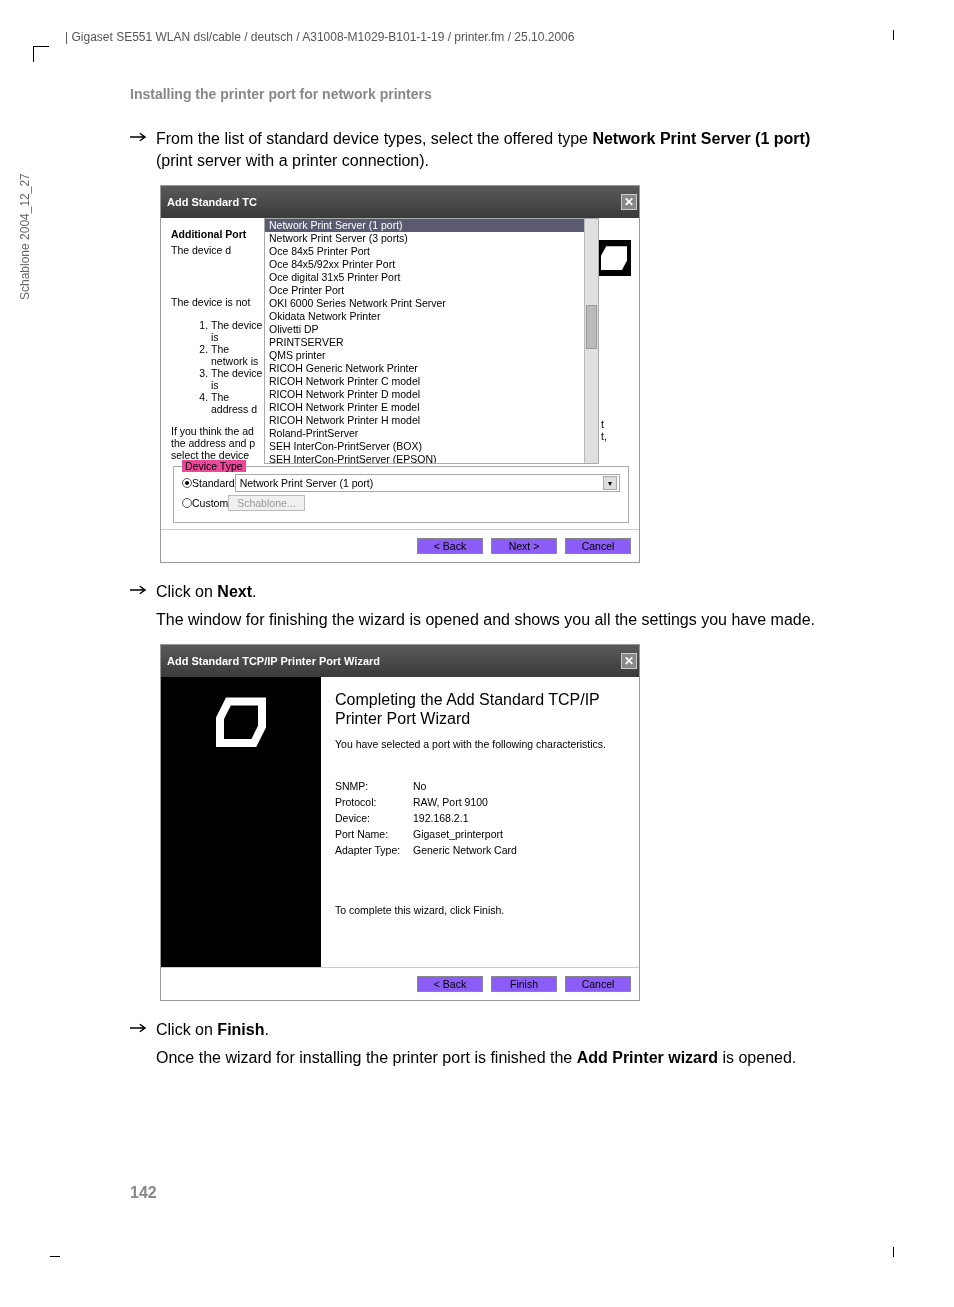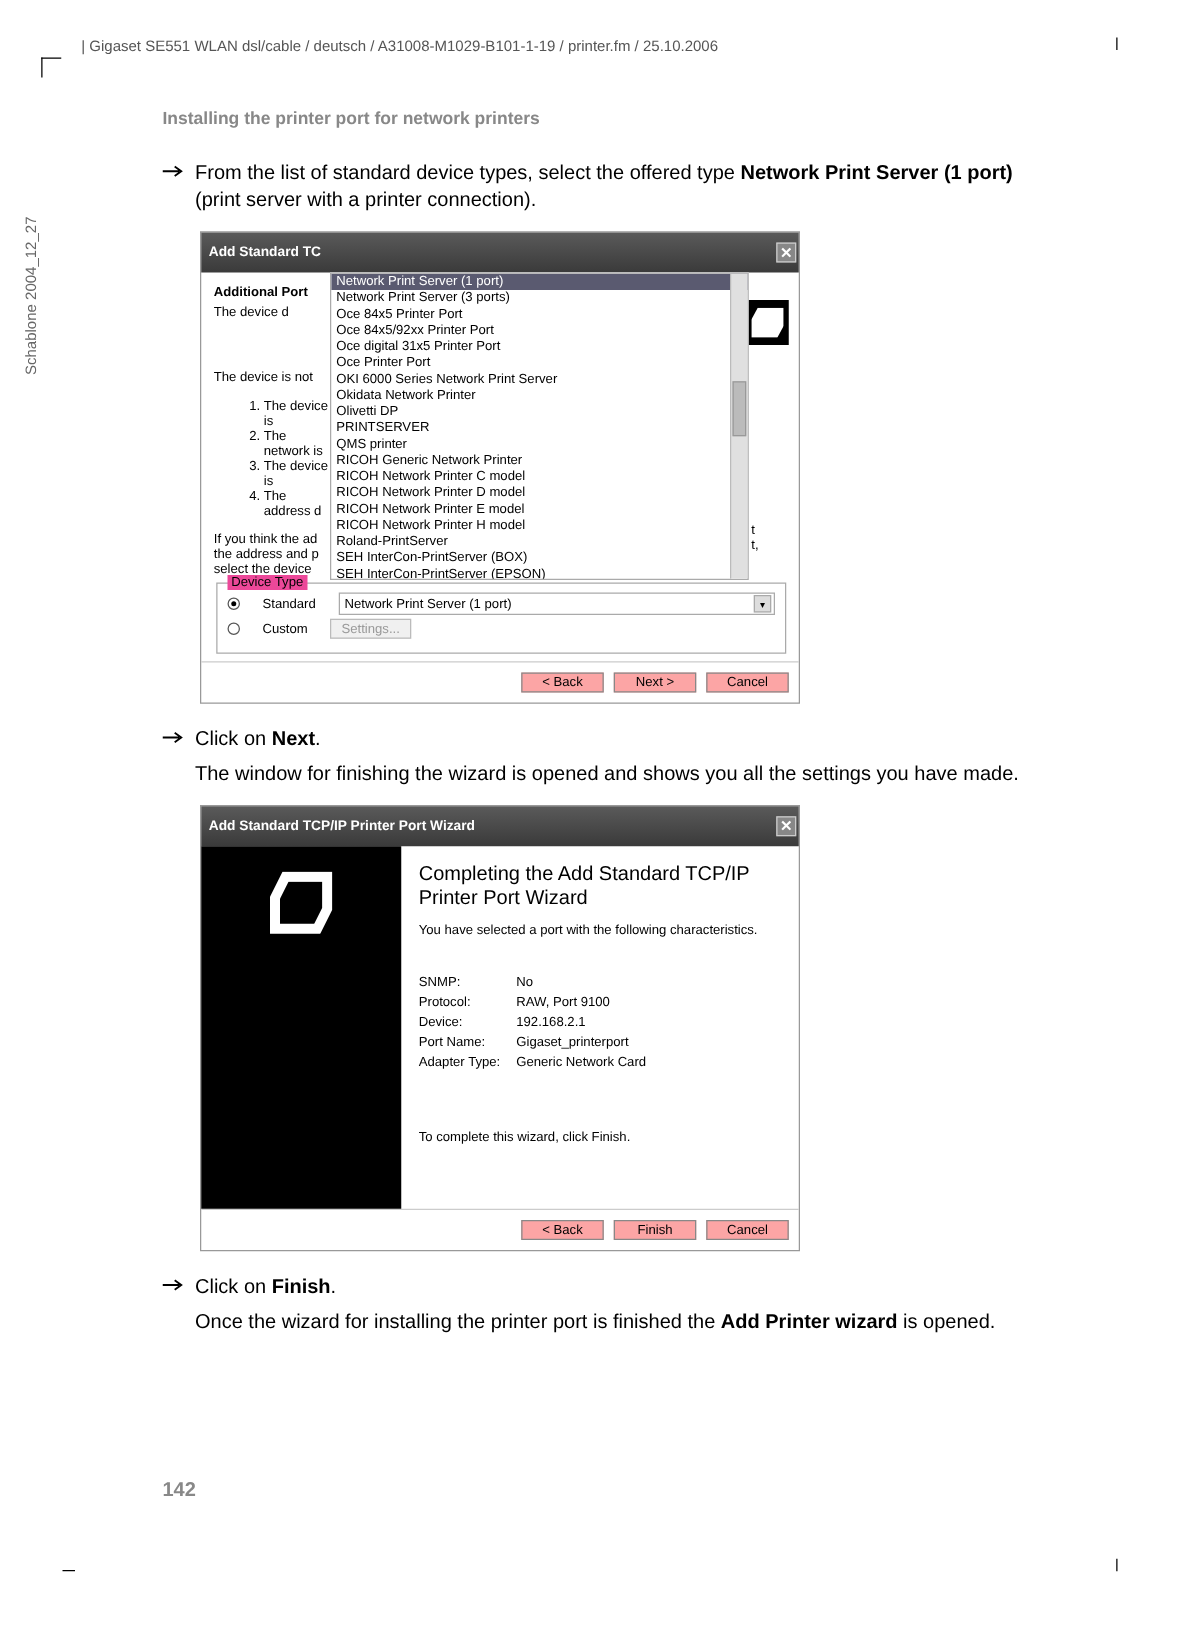--- a/index.html
+++ b/index.html
@@ -108,38 +108,38 @@
     content:""; position:absolute; left:4px; top:6px; width:26px; height:24px;
     background:#fff; clip-path: polygon(20% 0,100% 0,100% 60%,80% 100%,0 100%,0 40%);
   }
   .d1-devtype {
     border:1px solid #aaa; margin:2px 10px 6px 12px; padding:4px 8px 8px 8px;
     position:relative;
   }
   .d1-devtype .legend {
     position:absolute; top:-7px; left:8px; background:#ec4899; padding:0 3px; font-size:10.5px;
   }
-  .d1-devtype .row { display:flex; align-items:center; margin:3px 0; gap:18px;}
+  .d1-devtype .row { display:flex; align-items:center; margin:3px 0; gap:0;}
   .d1-devtype .radio {
     width:10px;height:10px;border:1px solid #555;border-radius:50%;display:inline-flex;align-items:center;justify-content:center;
   }
   .d1-devtype .radio.sel::after{content:"";width:4px;height:4px;background:#000;border-radius:50%;}
   .d1-select {
     flex:1; border:1px solid #aaa; height:18px; display:flex; align-items:center; justify-content:space-between;
     padding:0 2px 0 4px; background:#fff;
   }
   .d1-select .chev { width:14px;height:14px;background:#ddd;border:1px solid #aaa;display:flex;align-items:center;justify-content:center;font-size:8px;}
   .d1-settings-btn {
     border:1px solid #bbb; background:#f0f0f0; color:#999; padding:1px 8px; font-size:10.5px;
   }
   .dlg-buttons {
     border-top:1px solid #ccc; padding:8px; display:flex; justify-content:flex-end; gap:8px;
   }
   .dlg-buttons button {
-    border:1px solid #888; background:#fca5a5; font-size:10.5px; padding:1px 0; width:66px;
+    border:1px solid #888; background:#8b5cf6; font-size:10.5px; padding:1px 0; width:66px;
   }
 
   
   .d2 .body { display:flex; min-height:290px; }
   .d2 .leftpanel { width:160px; background:#000; display:flex; align-items:flex-start; justify-content:center; padding-top:20px;}
   .d2 .leftpanel .pic {
     width:50px;height:50px;background:#fff;
     clip-path: polygon(20% 0,100% 0,100% 60%,80% 100%,0 100%,0 40%);
     position:relative;
   }
@@ -245,21 +245,21 @@
           <span class="radio sel"></span>
           <span>Standard</span>
           <div class="d1-select">
             <span>Network Print Server (1 port)</span>
             <span class="chev">▾</span>
           </div>
         </div>
         <div class="row">
           <span class="radio"></span>
           <span>Custom</span>
-          <span class="d1-settings-btn">Settings...</span>
+          <span class="d1-settings-btn">Schablone...</span>
         </div>
       </div>
 
       <div class="dlg-buttons">
         <button>&lt; Back</button>
         <button>Next &gt;</button>
         <button>Cancel</button>
       </div>
     </div>
   </div>

